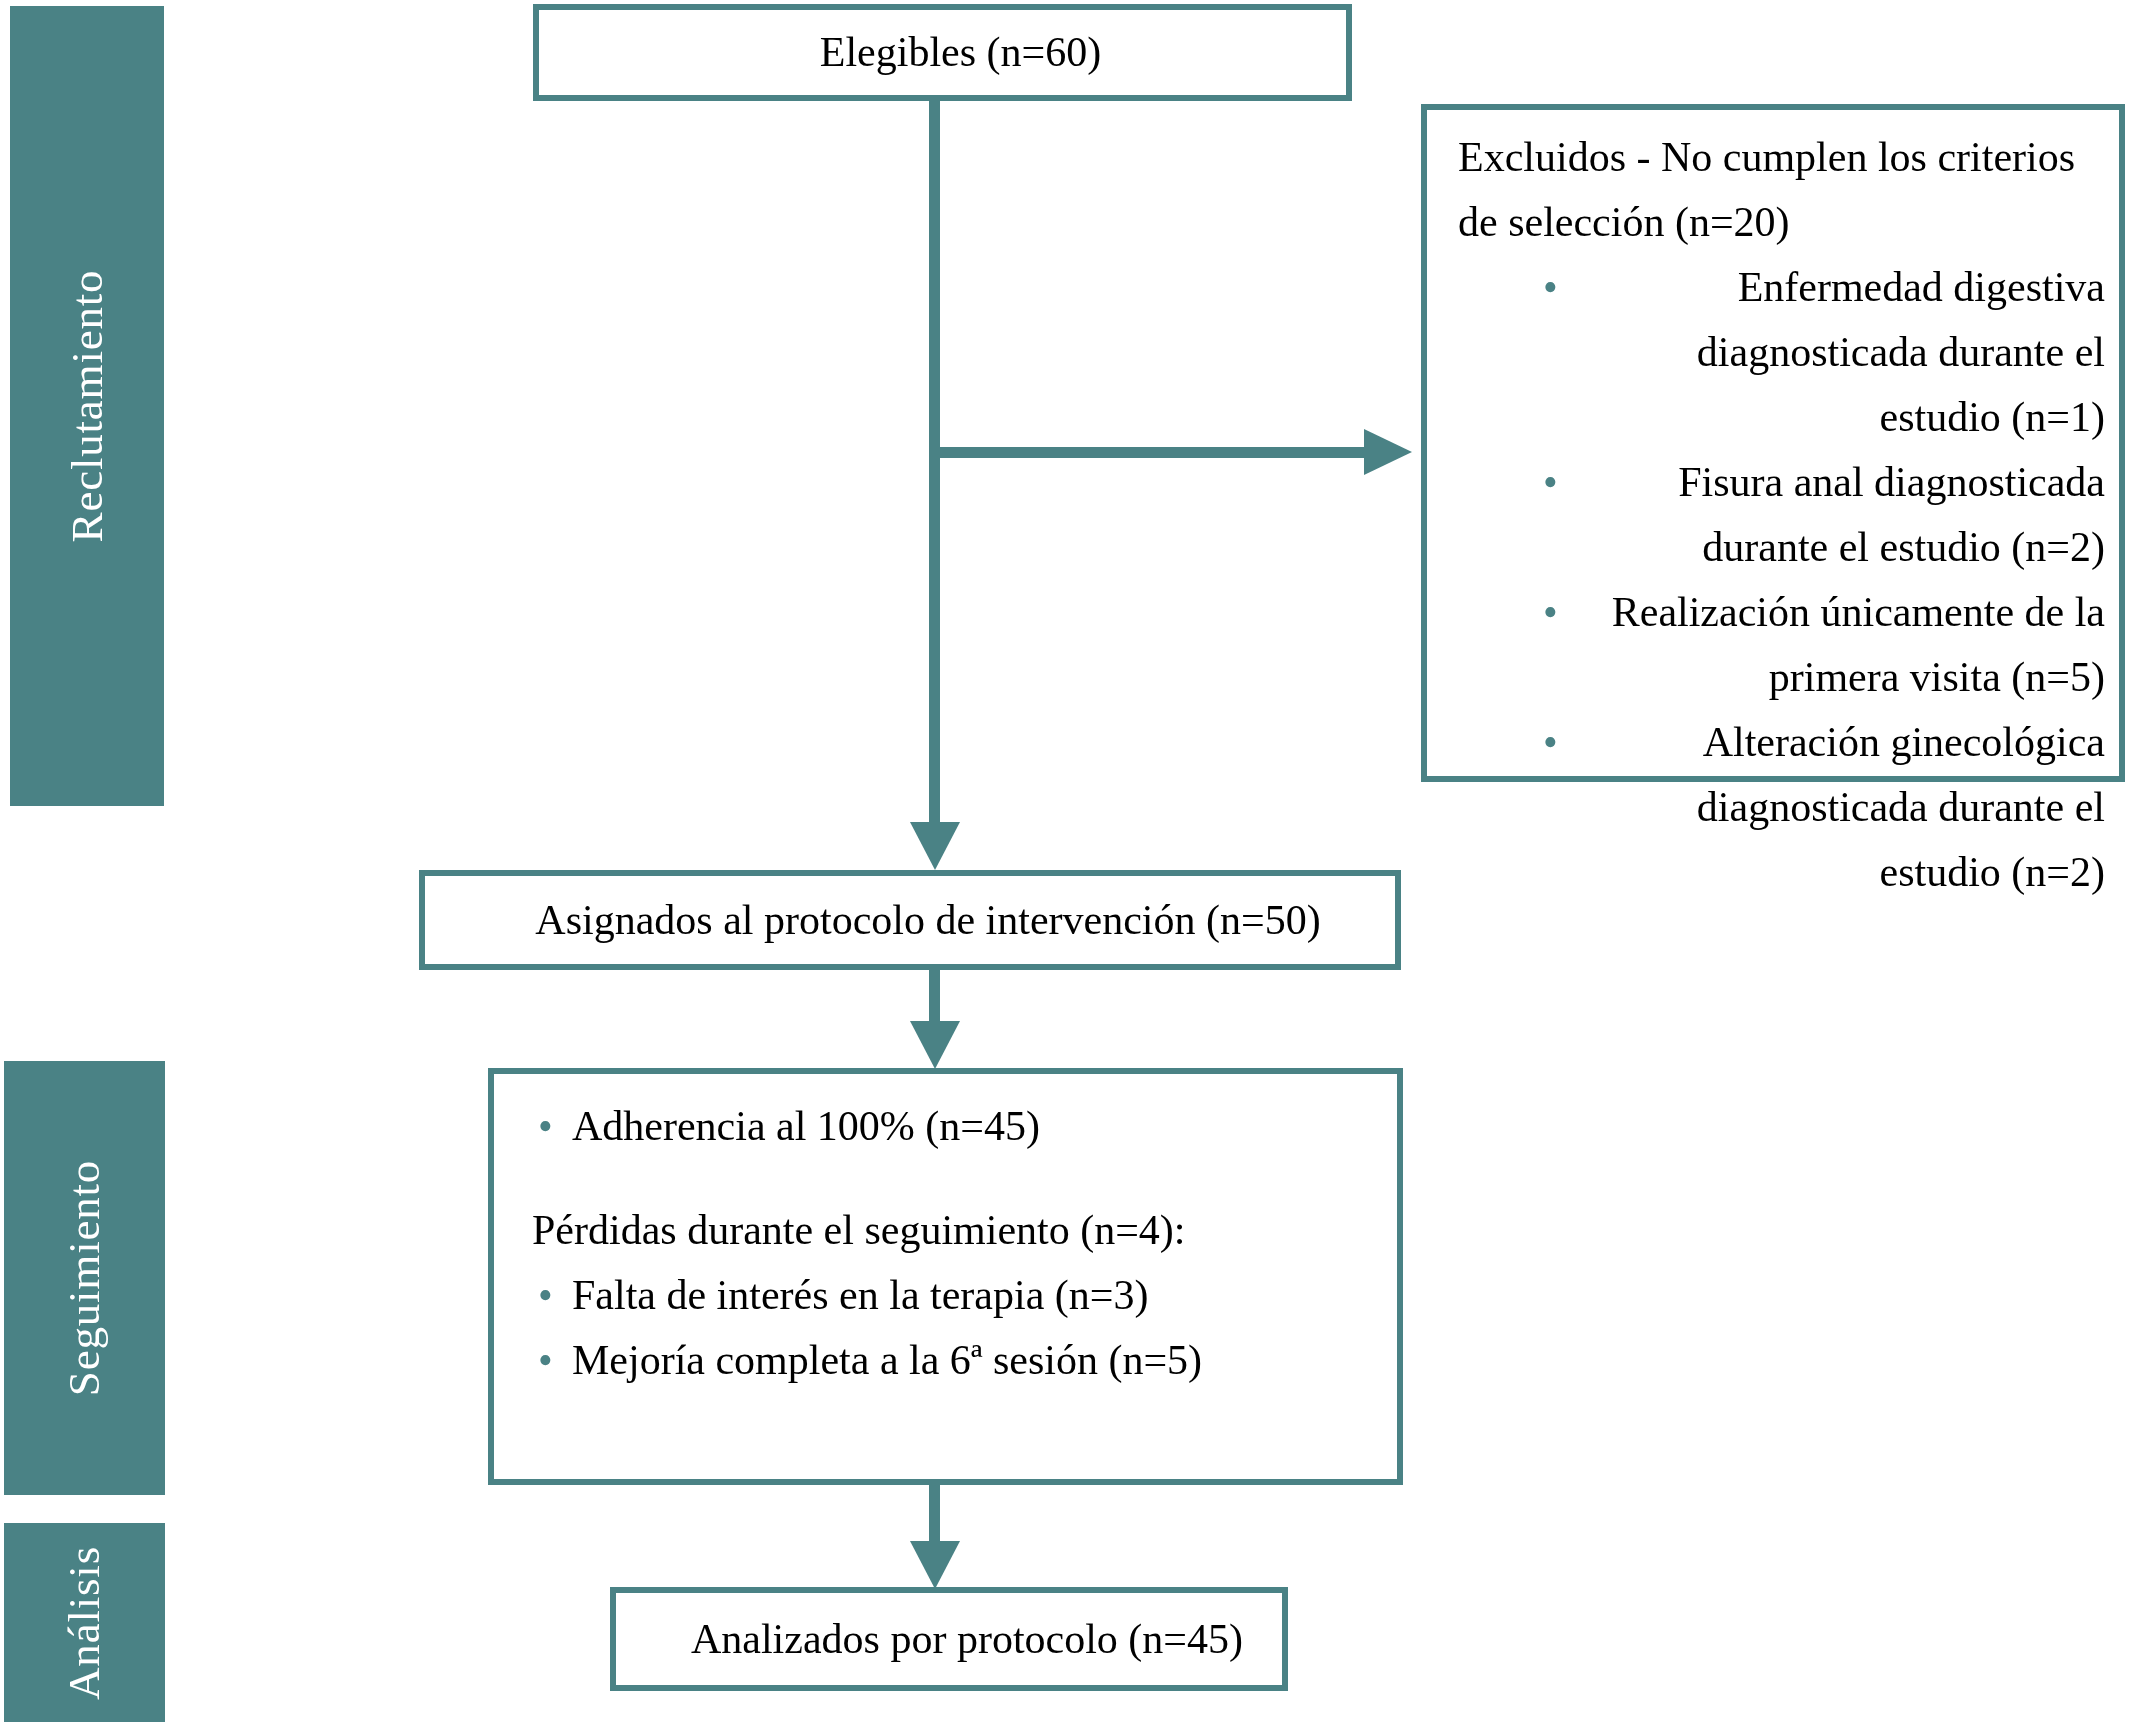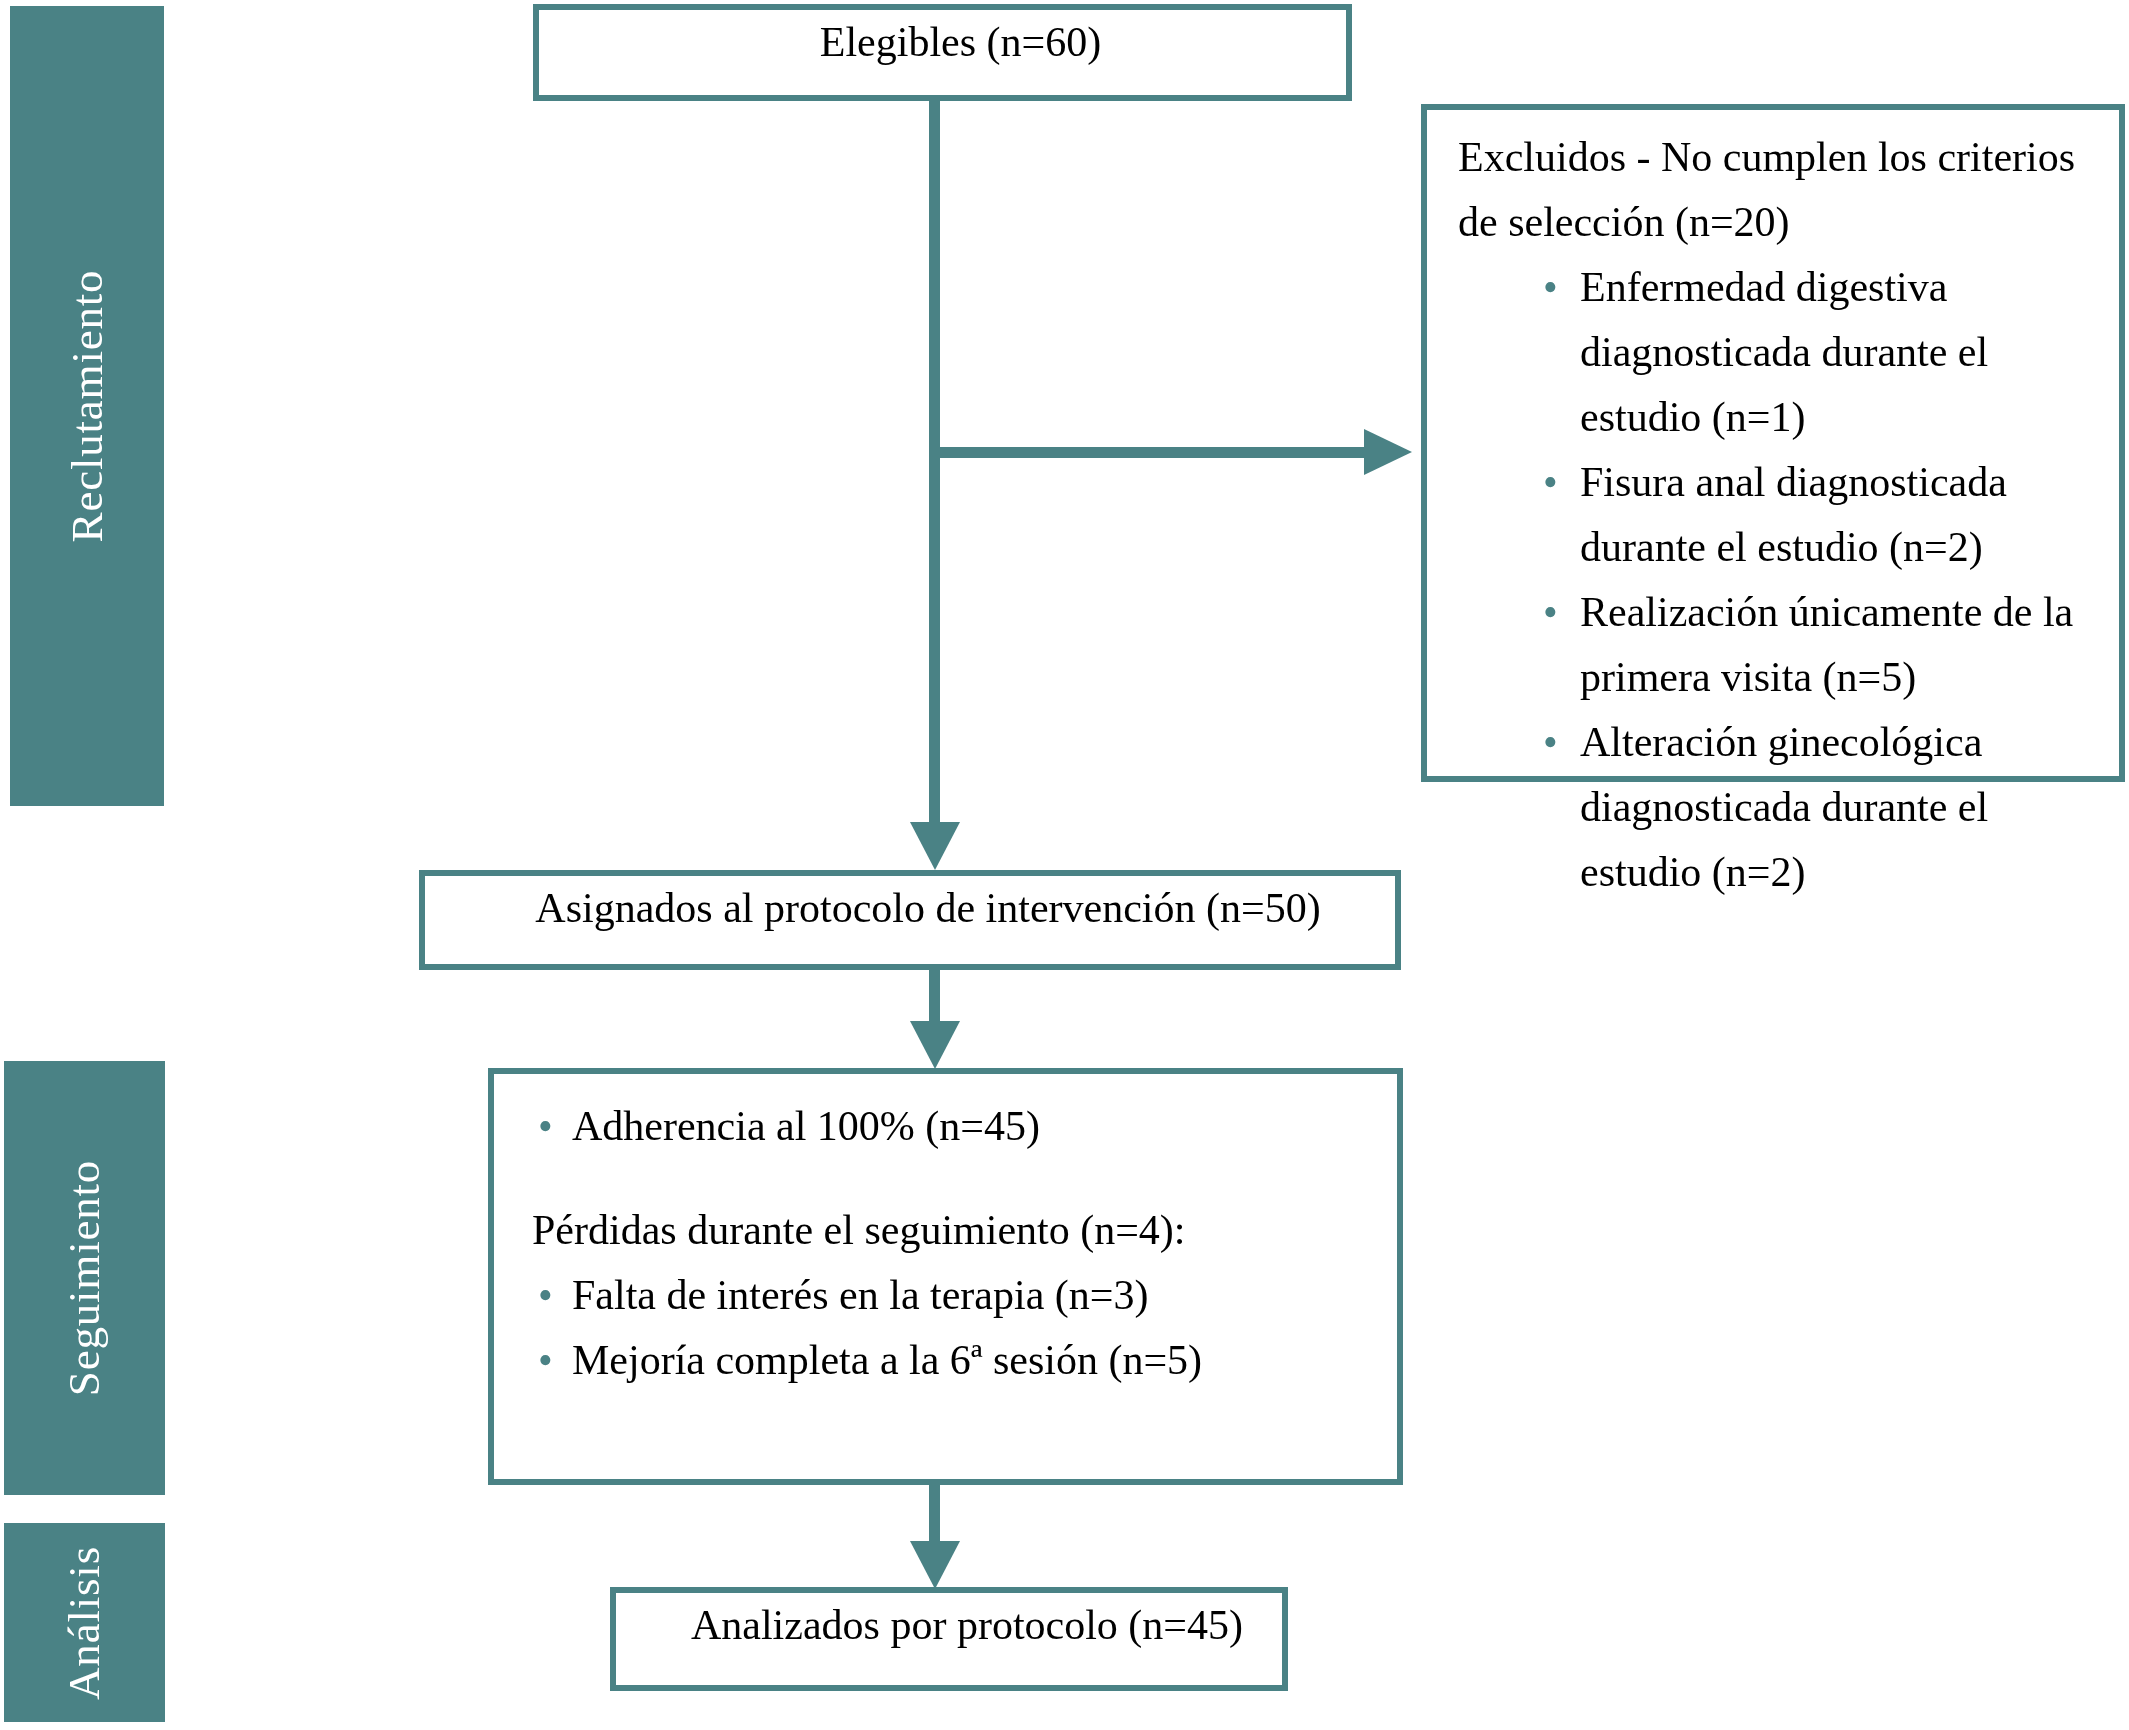--- a/index.html
+++ b/index.html
@@ -12,32 +12,32 @@
     display:flex;align-items:center;justify-content:center;
   }
   .bar-label{
     transform:rotate(-90deg);white-space:nowrap;color:#ffffff;
     font-size:45px;letter-spacing:0.8px;
   }
   .box{
     position:absolute;background:#ffffff;border:6.2px solid #4a8285;
     box-sizing:border-box;font-size:42px;line-height:65px;
   }
-  .box.center{display:flex;justify-content:center;text-align:center;padding-left:36px;}
+  .box.center{display:flex;align-items:center;justify-content:center;text-align:center;padding-left:36px;}
   #box-eligible{left:533px;top:3.9px;width:819px;height:97px;}
   #box-excluded{left:1421px;top:104px;width:704px;height:678px;padding:15.4px 14px 0 31px;}
   #box-assigned{left:419px;top:870px;width:982px;height:100px;}
   #box-followup{left:488px;top:1068px;width:915px;height:417px;padding:20px 28px 0 38px;}
   #box-analyzed{left:610px;top:1587px;width:678px;height:104px;}
   #bar-recruit{left:10px;top:6.2px;width:154px;height:800px;}
   #bar-follow{left:3.9px;top:1061px;width:161px;height:434px;}
   #bar-analysis{left:3.9px;top:1523px;width:161px;height:199px;}
 
   .ex-title{margin:0;padding:0;}
-  ul.blist{list-style:none;margin:0;padding:0 0 0 122px;}
+  ul.blist{list-style:none;margin:0;padding:0 0 0 122px;text-align:right;}
   ul.blist li{position:relative;}
   ul.blist li::before{
     content:"\2022";color:#4a8285;position:absolute;left:-37px;top:0;
   }
   ul.fu-list{list-style:none;margin:0;padding:0 0 0 40px;}
   ul.fu-list li{position:relative;}
   ul.fu-list li::before{
     content:"\2022";color:#4a8285;position:absolute;left:-34px;top:0;
   }
   .fu-title{margin:39px 0 0 0;padding:0;}

